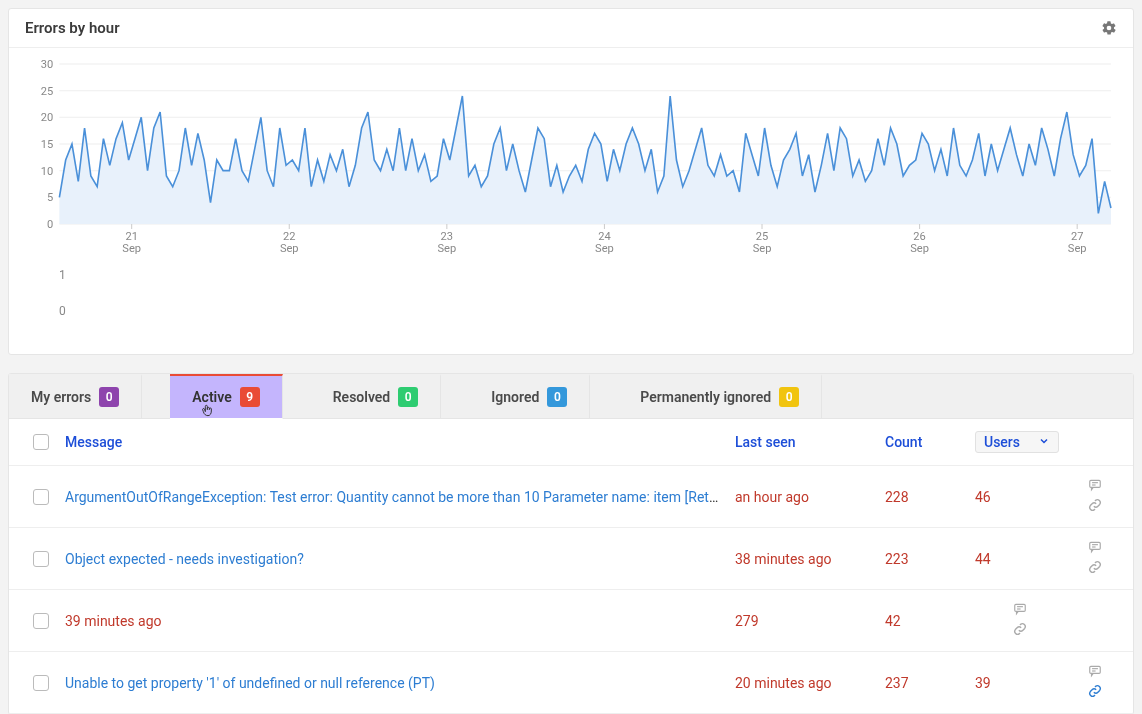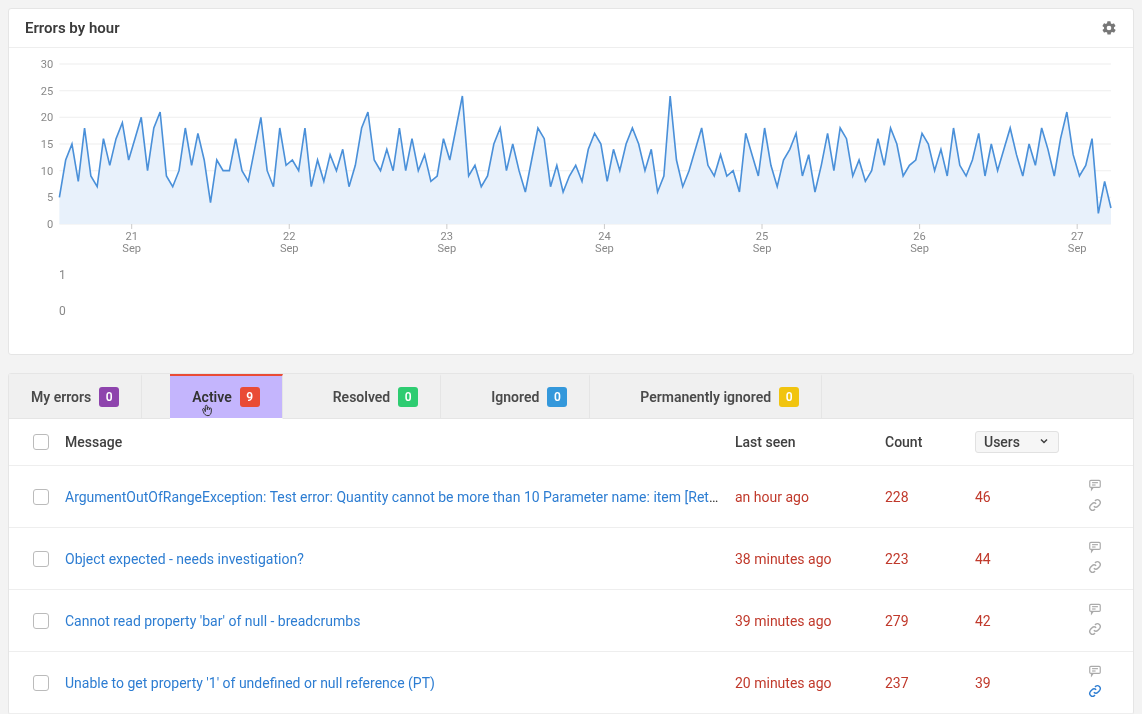--- a/index.html
+++ b/index.html
@@ -89,21 +89,21 @@
 
   
   .errors-table { width: 100%; }
   .thead, .trow {
     display: grid;
     grid-template-columns: 48px 1fr 150px 90px 90px 60px;
     align-items: center;
     padding: 12px 8px;
     border-bottom: 1px solid #eee;
   }
-  .thead { color: #404040; font-weight: 500; }
+  .thead { color: #1d4ed8; font-weight: 500; }
   .th-users {
     background: #f6f6f6;
     border: 1px solid #e1e1e1;
     border-radius: 3px;
     padding: 2px 8px;
     display: flex;
     align-items: center;
     justify-content: space-between;
     gap: 6px;
     cursor: pointer;
@@ -269,21 +269,20 @@
         <span class=""><svg viewBox="0 0 24 24" fill="none" stroke="currentColor" stroke-width="2.4">
                 <path d="M10 14a5 5 0 007 0l3-3a5 5 0 00-7-7l-1 1"></path>
                 <path d="M14 10a5 5 0 00-7 0l-3 3a5 5 0 007 7l1-1"></path>
               </svg></span>
       </div>
         </div>
         <div class="trow">
       <div>
             <div class="checkbox"></div>
           </div>
-      <div class="msg trunc"><a href="#">Cannot read property 'bar' of null - breadcrumbs</a></div>
       <div class="lastseen">39 minutes ago</div>
       <div class="count">279</div>
       <div class="users">42</div>
       <div class="row-actions">
         <span><svg viewBox="0 0 24 24" fill="none" stroke="currentColor" stroke-width="2">
                 <rect x="3" y="4" width="18" height="12" rx="2"></rect>
                 <line x1="7" y1="8" x2="17" y2="8"></line>
                 <line x1="7" y1="12" x2="13" y2="12"></line>
                 <path d="M9 16l-3 4v-4"></path>
               </svg></span>

